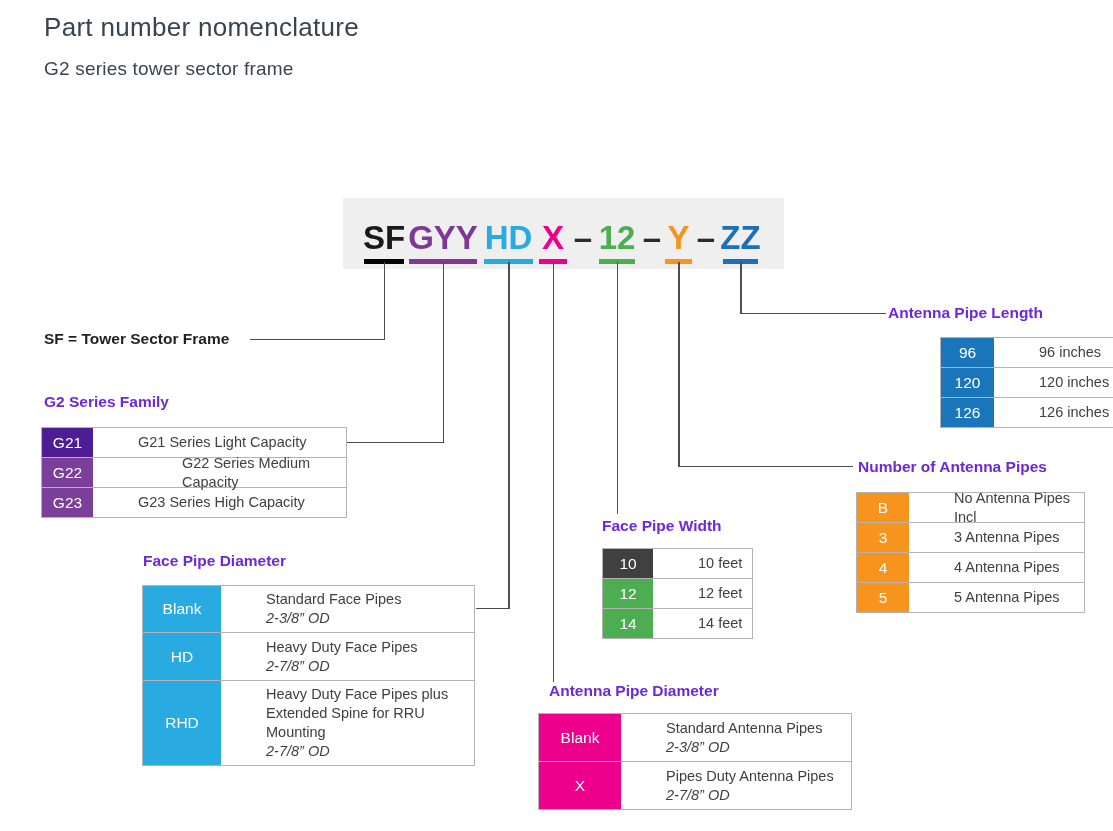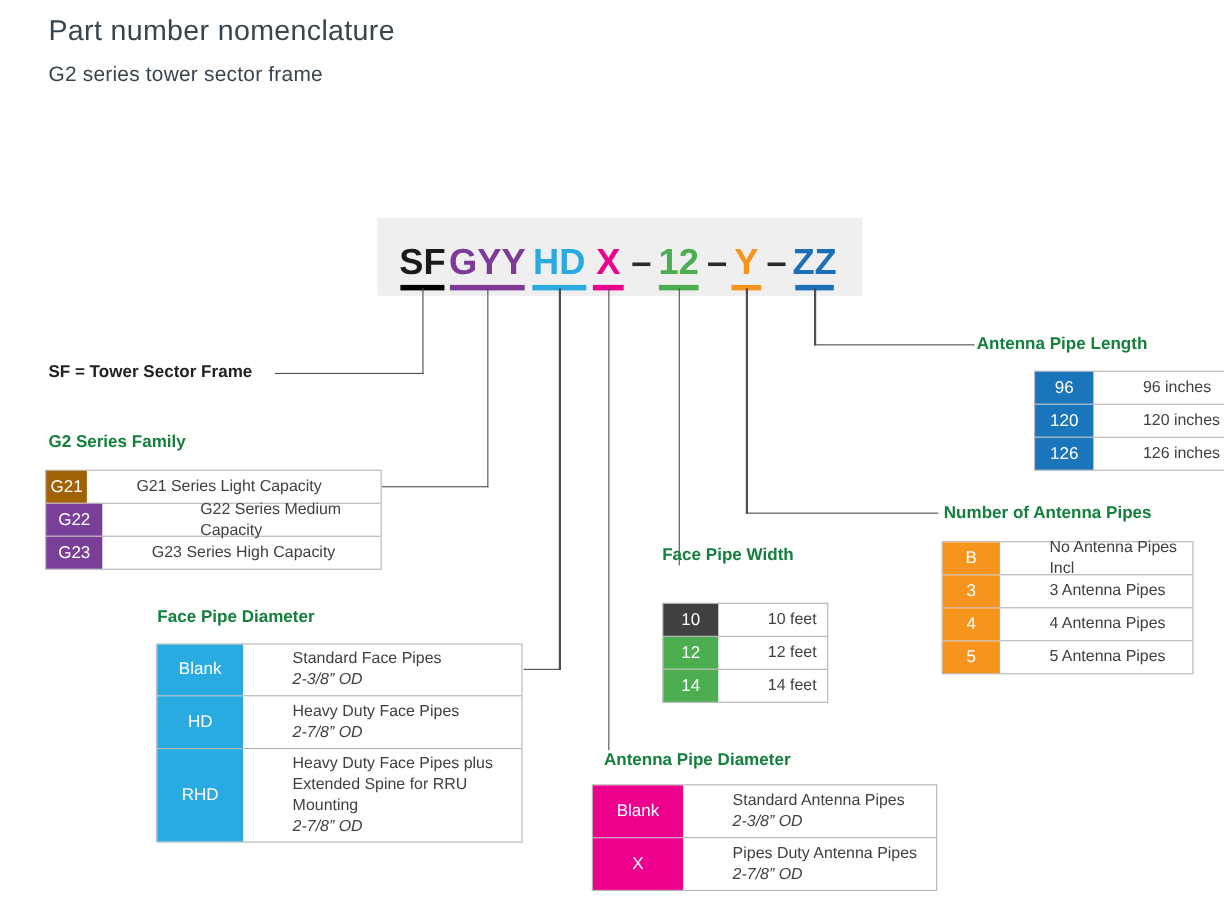--- a/index.html
+++ b/index.html
@@ -17,21 +17,21 @@
   .seg{position:absolute; top:219px; height:40px; display:flex; justify-content:center;
        align-items:flex-start; line-height:38px; font-size:33px; font-weight:700;
        border-bottom:5px solid transparent; white-space:nowrap;}
   .seg.nound{border-bottom:none;}
   
   .vline{position:absolute; width:1.5px; background:#4d4d4d;}
   .hline{position:absolute; height:1.5px; background:#4d4d4d;}
   
   .sf-label{position:absolute; left:44px; top:330px; font-size:15.5px; font-weight:700; color:#231f20;}
   
-  .t-head{position:absolute; font-size:15.5px; font-weight:700; color:#15803d; white-space:nowrap;}
+  .t-head{position:absolute; font-size:15.5px; font-weight:700; color:#6d28d9; white-space:nowrap;}
   
   .ltable{position:absolute; border:1px solid #b3b3b3; background:#ffffff; box-sizing:border-box;}
   .lrow{display:flex; align-items:stretch;}
   .lrow + .lrow{border-top:1px solid #b3b3b3;}
   .badge{flex:0 0 auto; display:flex; align-items:center; justify-content:center;
          color:#ffffff; font-size:15.5px; font-weight:500;}
   .desc{flex:1 1 auto; display:flex; flex-direction:column; justify-content:center;
         padding:4px 8px 4px 12px; font-size:14.5px; color:#404041; line-height:19px;margin-left:33px;}
   .desc .spec{font-style:italic;}
 </style>
@@ -72,21 +72,21 @@
   <div class="hline" style="left:678px;top:465.5px;width:175px;"></div>
 
   <div class="vline" style="left:740px;top:262px;height:52px;"></div>
   <div class="hline" style="left:740px;top:312.5px;width:146px;"></div>
 
   <div class="sf-label">SF = Tower Sector Frame</div>
 
   <div class="t-head" style="left:44px;top:393px;">G2 Series Family</div>
   <div class="ltable" style="left:41px;top:427px;width:306px;">
     <div class="lrow" style="height:29px;">
-      <div class="badge" style="width: 37px; background: #a16207;">G21</div>
+      <div class="badge" style="width: 51px; background: #4c1d95;">G21</div>
       <div class="desc">
           <span>G21 Series Light Capacity</span>
         </div>
     </div>
     <div class="lrow" style="height:29px;gap:44px;">
       <div class="badge" style="width: 51px; background: rgb(122, 63, 152);">G22</div>
       <div class="desc">
           <span>G22 Series Medium Capacity</span>
         </div>
     </div>
@@ -116,21 +116,21 @@
     </div>
     <div class="lrow" style="min-height:66px;">
       <div class="badge" style="width: 78px; background: rgb(41, 171, 226);">RHD</div>
       <div class="desc">
         <span>Heavy Duty Face Pipes plus Extended Spine for RRU Mounting</span>
         <span class="spec">2-7/8” OD</span>
       </div>
     </div>
   </div>
 
-  <div class="t-head" style="left:602px;top:496px;">Face Pipe Width</div>
+  <div class="t-head" style="left:602px;top:517px;">Face Pipe Width</div>
   <div class="ltable" style="left:602px;top:548px;width:151px;">
     <div class="lrow" style="height:29px;">
       <div class="badge" style="width: 50px; background: #404040;">10</div>
       <div class="desc">
           <span>10 feet</span>
         </div>
     </div>
     <div class="lrow" style="height:29px;">
       <div class="badge" style="width: 50px; background: rgb(76, 174, 80);">12</div>
       <div class="desc">

